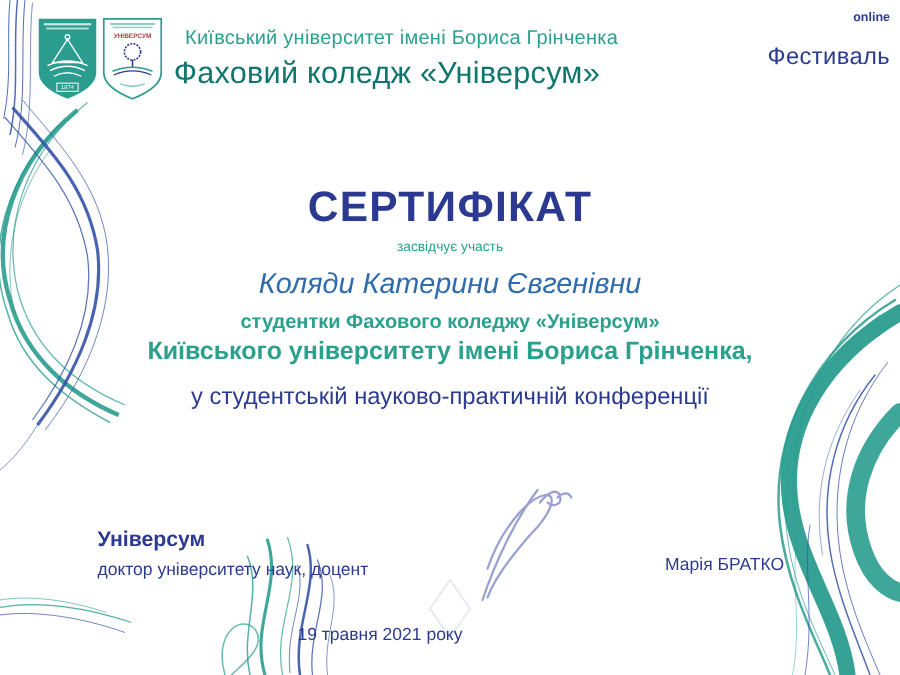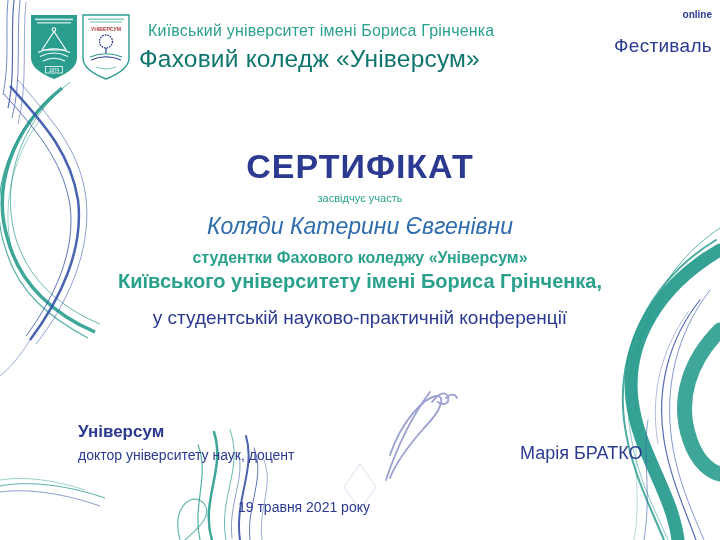--- a/index.html
+++ b/index.html
@@ -34,21 +34,21 @@
   .cert-subtitle { top:192px; font-size:11px; color:#29a389; font-weight:normal; }
   .recipient     { top:213px; font-size:23px; font-style:italic; color:#2e6cae; }
   .desc1         { top:249px; font-size:16px; font-weight:bold; color:#2aa18c; }
   .desc2         { top:270px; font-size:20px; font-weight:bold; color:#2aa18c; }
   .event1        { top:307px; font-size:19px; }
   .event2        { top:329px; font-size:15.5px; }
 
   
   .director-title  { position:absolute; left:78px; top:422px; font-size:17px; font-weight:bold; }
   .director-degree { position:absolute; left:78px; top:447px; font-size:14px; }
-  .signer-name     { position:absolute; left:520px; top:443px; font-size:18px; }
+  .signer-name     { position:absolute; left:532px; top:443px; font-size:14px; }
   .cert-date       { position:absolute; left:0; width:608px; top:499px; text-align:center; font-size:14px; }
 </style>
 </head>
 <body>
 
 <div class="certificate">
 
   <svg class="deco-layer" viewBox="0 0 720 540" aria-hidden="true">
 
     <g stroke="#3552a8" fill="none" opacity="0.85">

